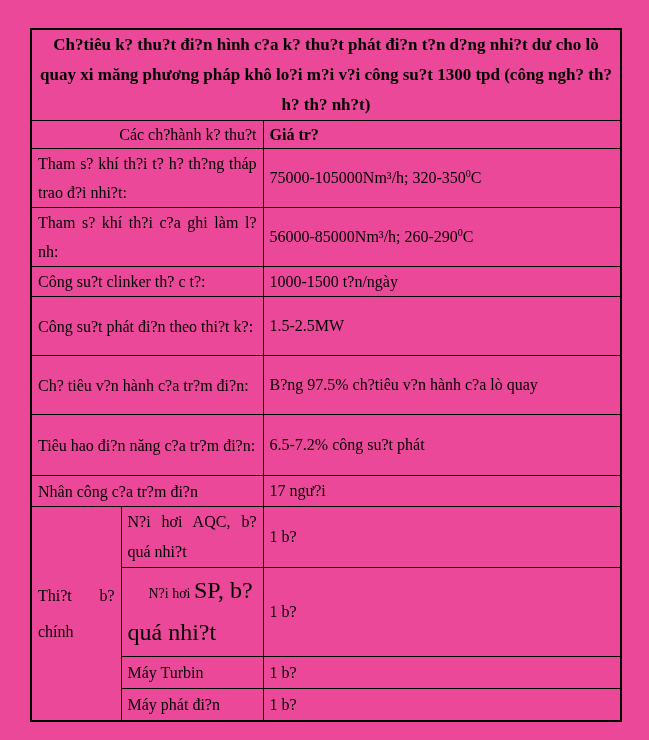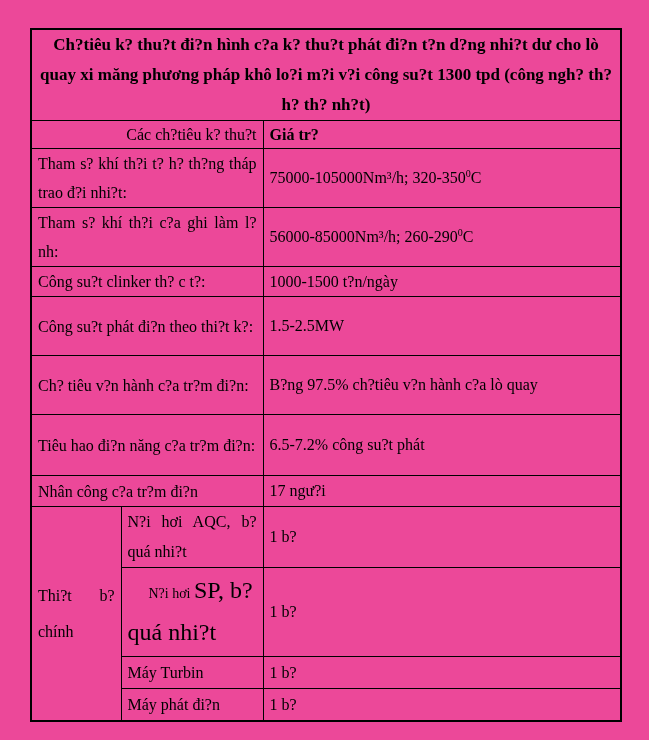--- a/index.html
+++ b/index.html
@@ -107,21 +107,21 @@
       <col style="width:142px">
       <col style="width:358px">
     </colgroup>
 
     <tbody>
         <tr>
       <td colspan="3" class="title-cell">Ch?tiêu k? thu?t đi?n hình c?a k? thu?t phát đi?n t?n d?ng nhi?t dư cho lò quay xi măng phương pháp khô lo?i m?i v?i công su?t 1300 tpd (công ngh? th? h? th? nh?t)</td>
     </tr>
 
     <tr class="header-row">
-      <td colspan="2" class="hdr-criteria">Các ch?tiêu k? thu?t</td>
+      <td colspan="2" class="hdr-criteria">Các ch?hành k? thu?t</td>
       <td class="hdr-value">Giá tr?</td>
     </tr>
 
     <tr class="h58">
       <td colspan="2" class="lbl">Tham s? khí th?i t? h? th?ng tháp trao đ?i nhi?t:</td>
       <td class="val"><span>75000-105000Nm³/h; 320-350</span><sup>0</sup><span>C</span></td>
     </tr>
 
     <tr class="h58">
       <td colspan="2" class="lbl">Tham s? khí th?i c?a ghi làm l?nh:</td>

